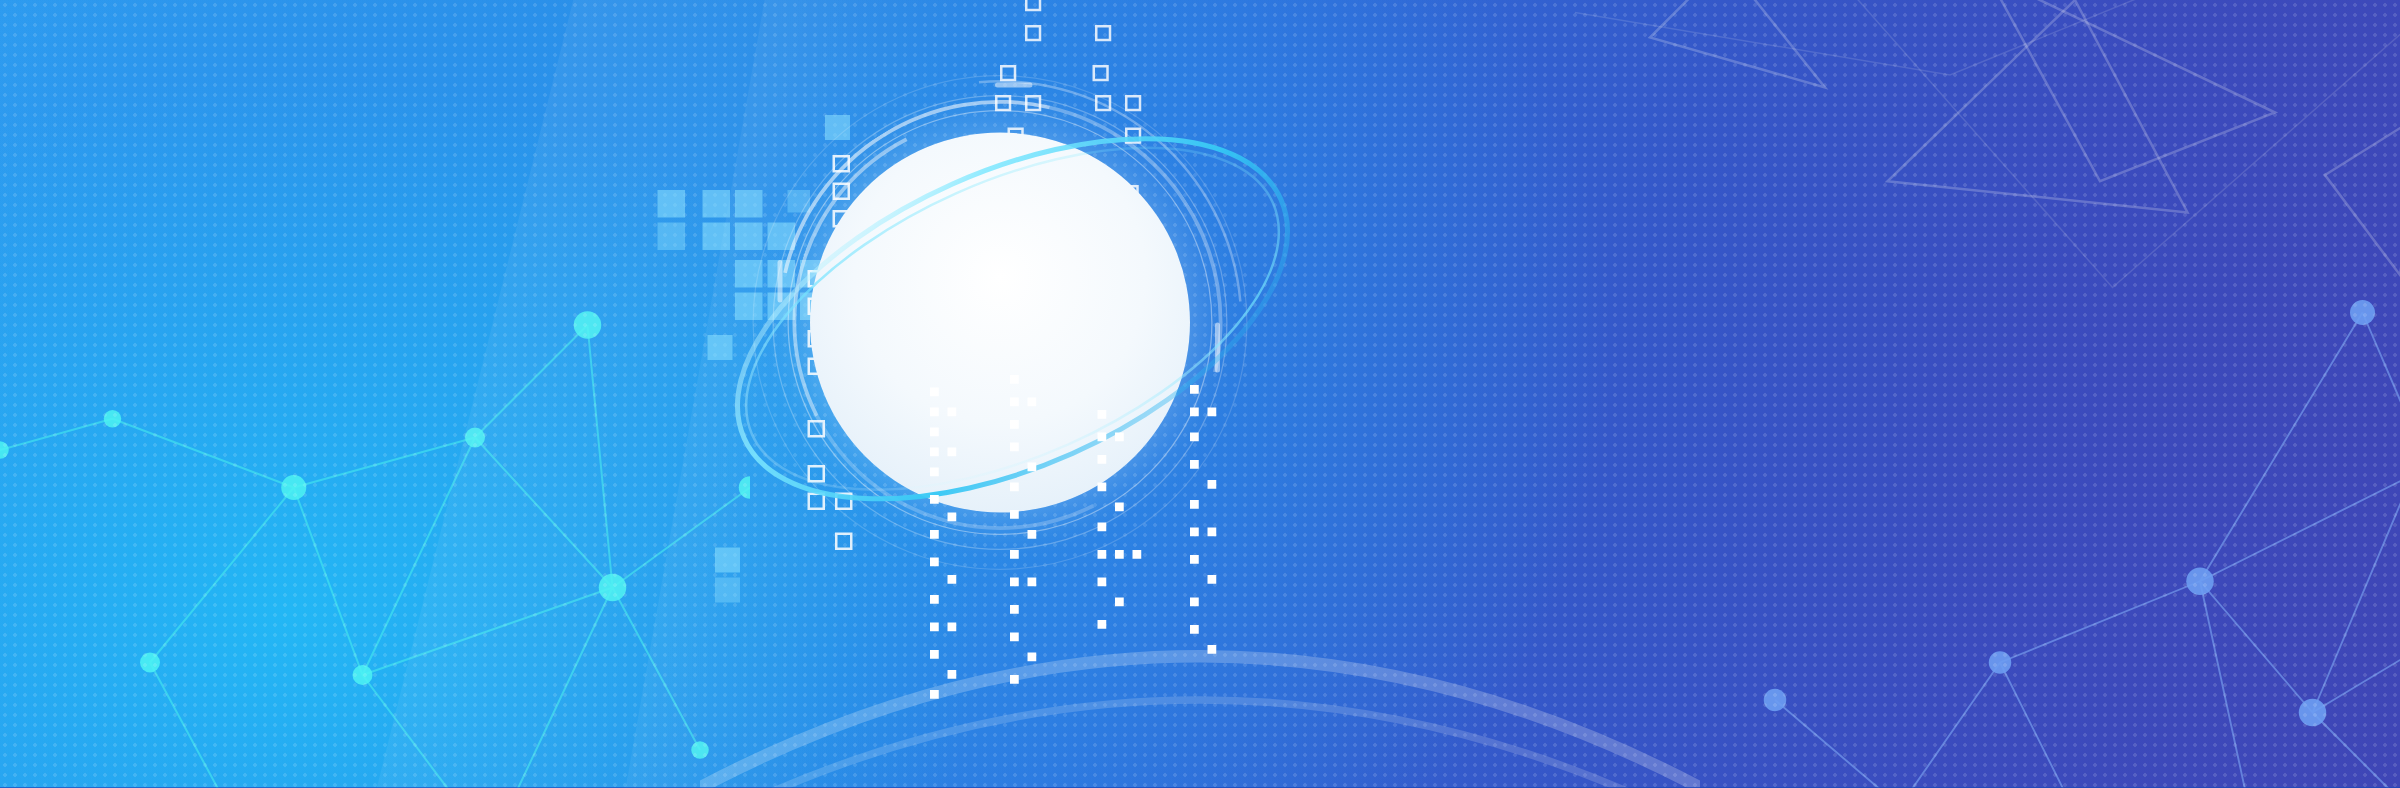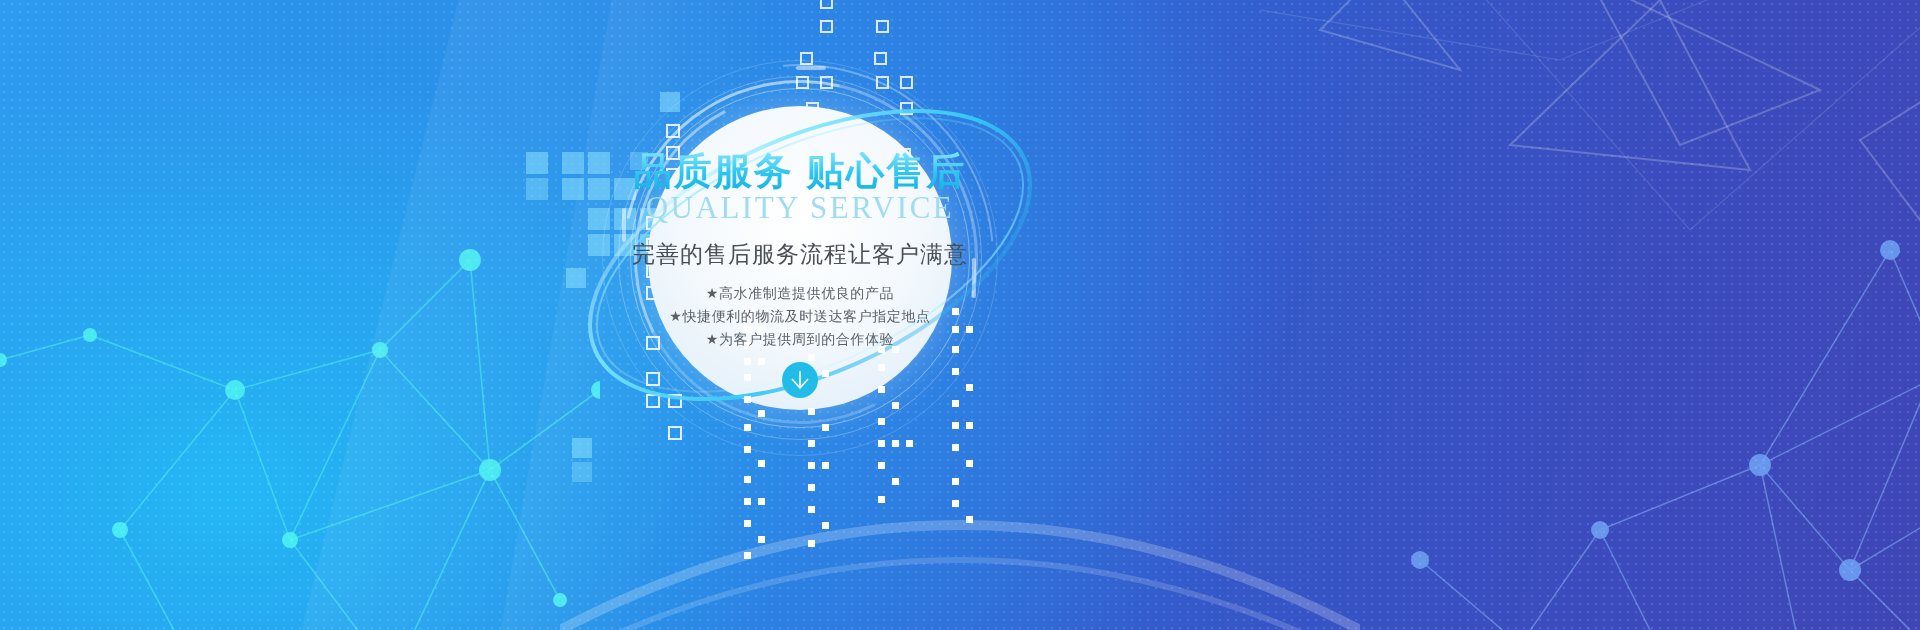--- a/index.html
+++ b/index.html
@@ -363,30 +363,14 @@
     <div class="px" style="left:222px;top:178px;width:7px;height:7px;"></div>
     <div class="px" style="left:222px;top:200px;width:7px;height:7px;"></div>
     <div class="px" style="left:236px;top:216px;width:7px;height:7px;"></div>
   </div>
 
   <svg style="position:absolute;left:560px;bottom:-120px;width:800px;height:300px;pointer-events:none;" viewBox="0 0 800 300">
     <path d="M0 180 Q400 -30 800 180" fill="none" stroke="rgba(255,255,255,.22)" stroke-width="10"></path>
     <path d="M0 210 Q400 10 800 210" fill="none" stroke="rgba(255,255,255,.16)" stroke-width="6"></path>
   </svg>
 
-  <div class="content">
-    <div class="title">品质服务 贴心售后</div>
-    <div class="title-en">QUALITY SERVICE</div>
-    <div class="subtitle">完善的售后服务流程让客户满意</div>
-    <div class="bullets">
-      <div class="bullet">★高水准制造提供优良的产品</div>
-      <div class="bullet">★快捷便利的物流及时送达客户指定地点</div>
-      <div class="bullet">★为客户提供周到的合作体验</div>
-    </div>
-    <div class="scroll-btn">
-      <svg width="20" height="22" viewBox="0 0 20 22">
-        <line x1="10" y1="2" x2="10" y2="19" stroke="#ffffff" stroke-width="1.6"></line>
-        <polyline points="2,10 10,19 18,10" fill="none" stroke="#ffffff" stroke-width="1.6"></polyline>
-      </svg>
-    </div>
-  </div>
 
 </div>
 
 </body></html>

